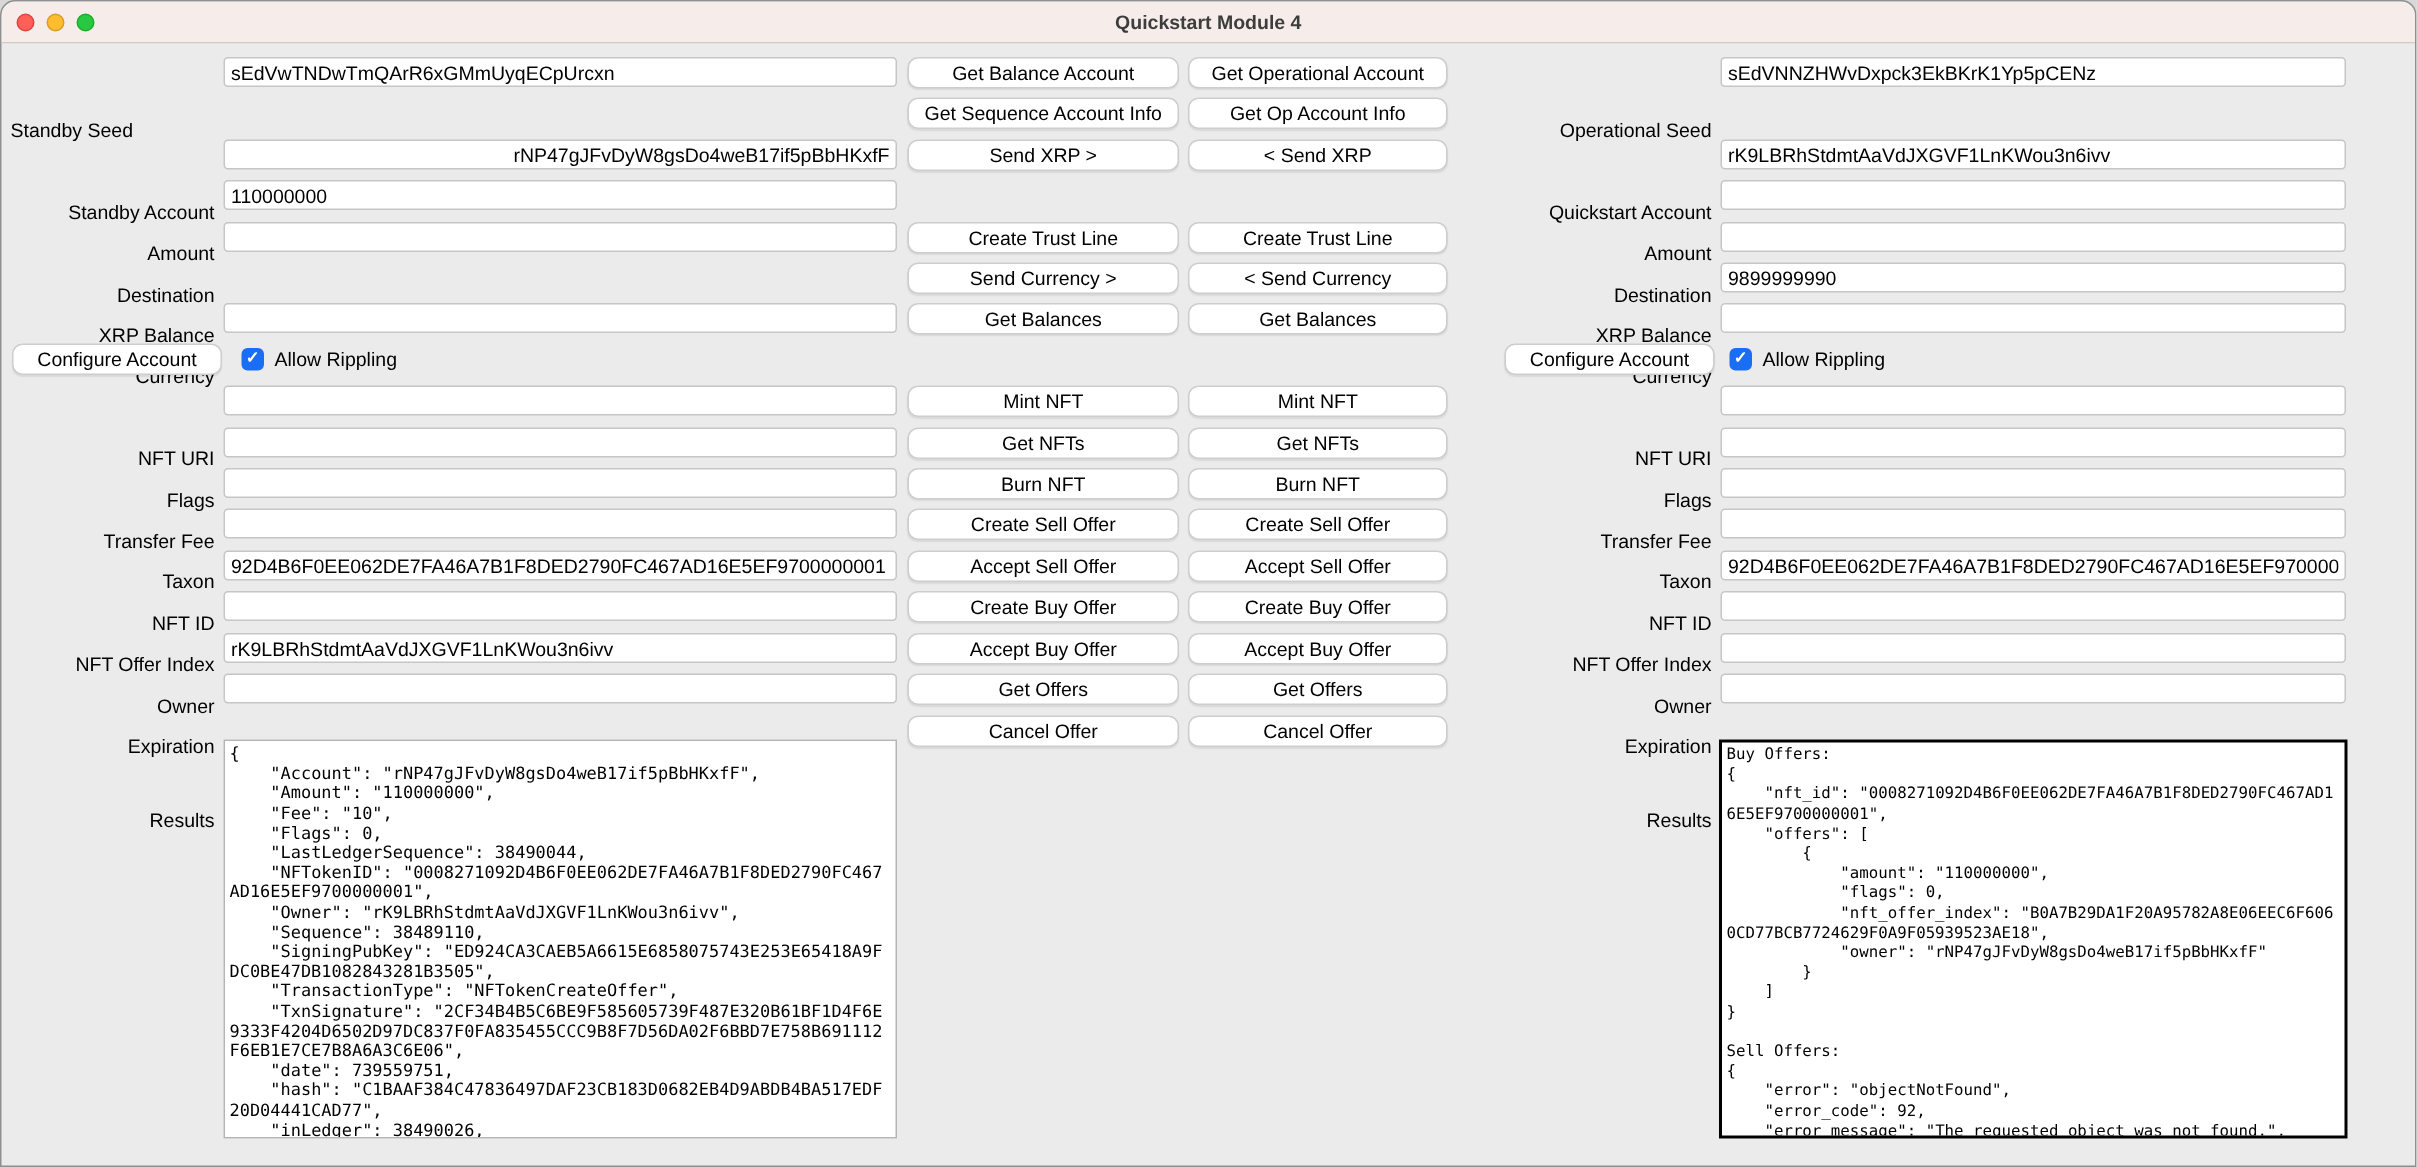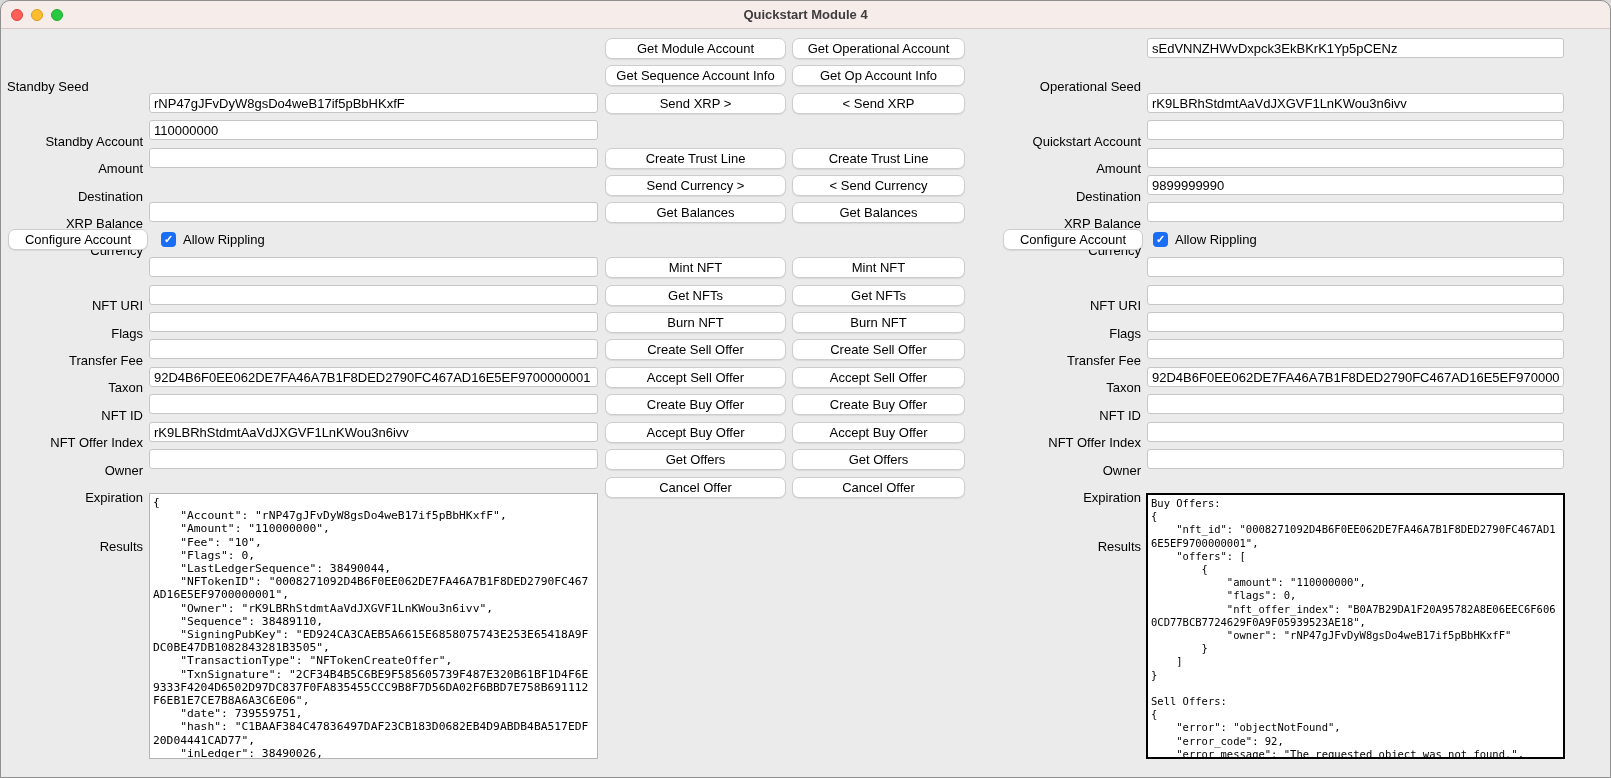--- a/index.html
+++ b/index.html
@@ -45,23 +45,24 @@
   <div class="titlebar">
     <div class="traffic">
       <span class="tl red"></span>
       <span class="tl yellow"></span>
       <span class="tl green"></span>
     </div>
     <div class="title">Quickstart Module 4</div>
   </div>
 
   <div class="lbl LL" style="top:38px">Standby Seed</div>
+  <input class="field L" style="top: 37px;" value="sEdVwTNDwTmQArR6xGMmUyqECpUrcxn">
 
   <div class="lbl L" style="top:93px">Standby Account</div>
-  <input class="field L" style="top: 92px;" value="rNP47gJFvDyW8gsDo4weB17if5pBbHKxfF">
+  <input class="field L" style="top: 92px; text-align: right;" value="rNP47gJFvDyW8gsDo4weB17if5pBbHKxfF">
 
   <div class="lbl L" style="top:120px">Amount</div>
   <input class="field L" style="top: 119px;" value="110000000">
 
   <div class="lbl L" style="top:148px">Destination</div>
   <input class="field L" style="top: 147px;" value="">
 
   <div class="lbl L" style="top:175px">XRP Balance</div>
 
   <div class="lbl L" style="top:202px">Currency</div>
@@ -105,21 +106,21 @@
     "NFTokenID": "0008271092D4B6F0EE062DE7FA46A7B1F8DED2790FC467AD16E5EF9700000001",
     "Owner": "rK9LBRhStdmtAaVdJXGVF1LnKWou3n6ivv",
     "Sequence": 38489110,
     "SigningPubKey": "ED924CA3CAEB5A6615E6858075743E253E65418A9FDC0BE47DB1082843281B3505",
     "TransactionType": "NFTokenCreateOffer",
     "TxnSignature": "2CF34B4B5C6BE9F585605739F487E320B61BF1D4F6E9333F4204D6502D97DC837F0FA835455CCC9B8F7D56DA02F6BBD7E758B691112F6EB1E7CE7B8A6A3C6E06",
     "date": 739559751,
     "hash": "C1BAAF384C47836497DAF23CB183D0682EB4D9ABDB4BA517EDF20D04441CAD77",
     "inLedger": 38490026,</textarea>
 
-  <button class="btn c1" style="top:37px">Get Module Account</button>
+  <button class="btn c1" style="top:37px">Get Balance Account</button>
   <button class="btn c1" style="top:64px">Get Sequence Account Info</button>
   <button class="btn c1" style="top:92px">Send XRP &gt;</button>
   <button class="btn c1" style="top:147px">Create Trust Line</button>
   <button class="btn c1" style="top:174px">Send Currency &gt;</button>
   <button class="btn c1" style="top:201px">Get Balances</button>
   <button class="btn c1" style="top:256px">Mint NFT</button>
   <button class="btn c1" style="top:284px">Get NFTs</button>
   <button class="btn c1" style="top:311px">Burn NFT</button>
   <button class="btn c1" style="top:338px">Create Sell Offer</button>
   <button class="btn c1" style="top:366px">Accept Sell Offer</button>

